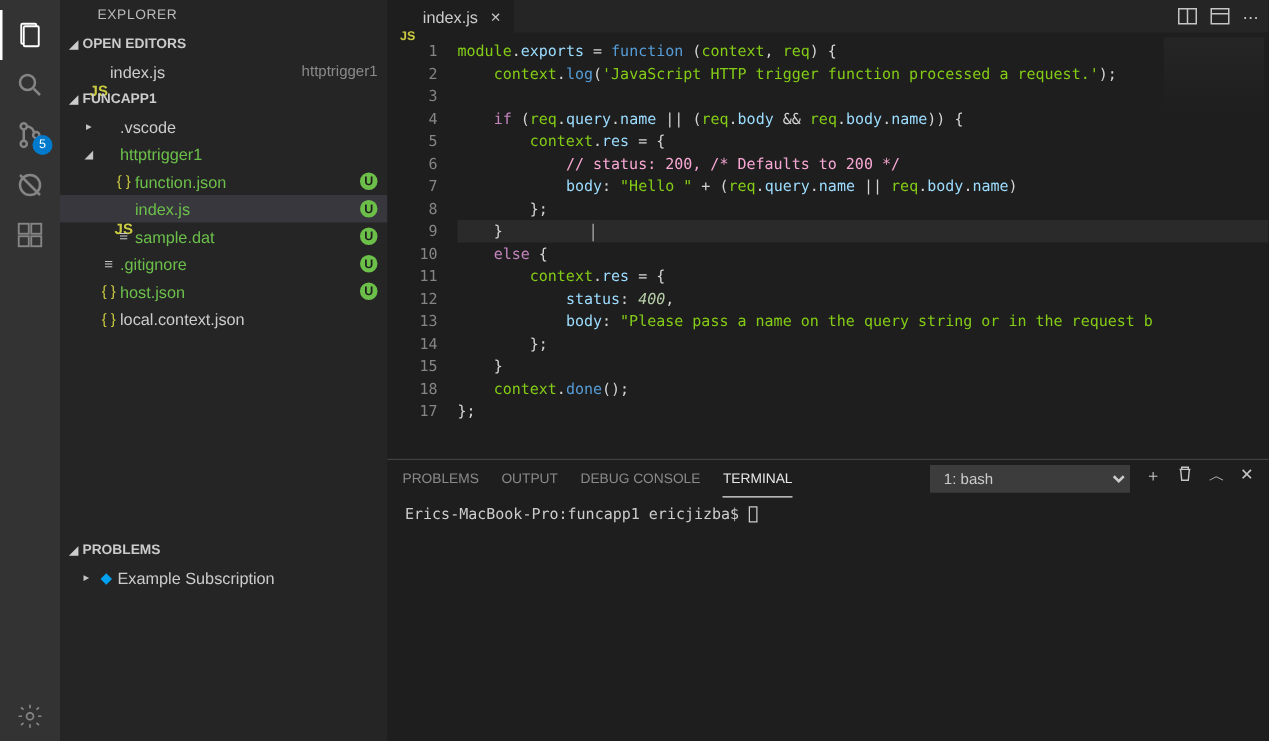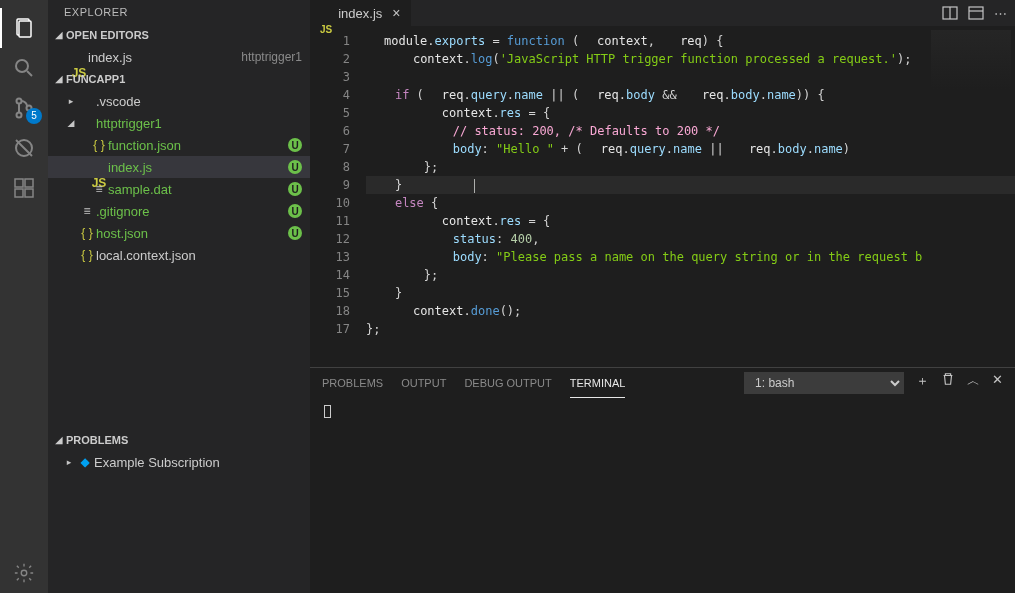--- a/index.html
+++ b/index.html
@@ -60,21 +60,21 @@
 }
 .sidebar {
   width: 262px;
   background: #252526;
   display: flex;
   flex-direction: column;
 }
 .sidebar-title {
   height: 24px;
   line-height: 24px;
-  padding-left: 16px;
+  padding-left: 30px;
   font-size: 11px;
   color: #bbbbbb;
   letter-spacing: 0.5px;
 }
 .section-header {
   height: 22px;
   display: flex;
   align-items: center;
   padding-left: 4px;
   font-size: 11px;
@@ -201,25 +201,25 @@
   top: 4px;
   right: 4px;
   width: 80px;
   height: 60px;
   background: linear-gradient(#2a2a2a, #1e1e1e);
   opacity: 0.6;
 }
 
 .kw { color: #c586c0; }
 .fn { color: #569cd6; }
-.var { color: #e5e5e5; margin-left: 18px; }
+.var { color: #84cc16; }
 .prop { color: #9cdcfe; }
 .str { color: #84cc16; }
 .cmt { color: #f9a8d4; }
-.num { color: #b5cea8; }
+.num { color: #b5cea8; font-style: italic; }
 .op { color: #d4d4d4; }
 .pun { color: #d4d4d4; }
 .guide { color: #404040; }
 
 .panel {
   height: 226px;
   background: #1e1e1e;
   border-top: 1px solid #414141;
   display: flex;
   flex-direction: column;
@@ -446,33 +446,33 @@
         <div>17</div>
       </div>
     <div class="code" id="code"><div class="line"><span class="var">module</span><span class="pun">.</span><span class="prop">exports</span><span class="op"> = </span><span class="fn">function</span><span class="pun"> (</span><span class="var">context</span><span class="pun">, </span><span class="var">req</span><span class="pun">) {</span></div><div class="line"><span class="guide">    </span><span class="var">context</span><span class="pun">.</span><span class="fn">log</span><span class="pun">(</span><span class="str">'JavaScript HTTP trigger function processed a request.'</span><span class="pun">);</span></div><div class="line"></div><div class="line"><span class="guide">    </span><span class="kw">if</span><span class="pun"> (</span><span class="var">req</span><span class="pun">.</span><span class="prop">query</span><span class="pun">.</span><span class="prop">name</span><span class="op"> || </span><span class="pun">(</span><span class="var">req</span><span class="pun">.</span><span class="prop">body</span><span class="op"> &amp;&amp; </span><span class="var">req</span><span class="pun">.</span><span class="prop">body</span><span class="pun">.</span><span class="prop">name</span><span class="pun">)) {</span></div><div class="line"><span class="guide">        </span><span class="var">context</span><span class="pun">.</span><span class="prop">res</span><span class="op"> = </span><span class="pun">{</span></div><div class="line"><span class="guide">            </span><span class="cmt">// status: 200, /* Defaults to 200 */</span></div><div class="line"><span class="guide">            </span><span class="prop">body</span><span class="pun">: </span><span class="str">"Hello "</span><span class="op"> + </span><span class="pun">(</span><span class="var">req</span><span class="pun">.</span><span class="prop">query</span><span class="pun">.</span><span class="prop">name</span><span class="op"> || </span><span class="var">req</span><span class="pun">.</span><span class="prop">body</span><span class="pun">.</span><span class="prop">name</span><span class="pun">)</span></div><div class="line"><span class="guide">        </span><span class="pun">};</span></div><div class="line cursor-line"><span class="guide">    </span><span class="pun">}</span><span>          </span><span class="cursor"></span></div><div class="line"><span class="guide">    </span><span class="kw">else</span><span class="pun"> {</span></div><div class="line"><span class="guide">        </span><span class="var">context</span><span class="pun">.</span><span class="prop">res</span><span class="op"> = </span><span class="pun">{</span></div><div class="line"><span class="guide">            </span><span class="prop">status</span><span class="pun">: </span><span class="num">400</span><span class="pun">,</span></div><div class="line"><span class="guide">            </span><span class="prop">body</span><span class="pun">: </span><span class="str">"Please pass a name on the query string or in the request b</span></div><div class="line"><span class="guide">        </span><span class="pun">};</span></div><div class="line"><span class="guide">    </span><span class="pun">}</span></div><div class="line"><span class="guide">    </span><span class="var">context</span><span class="pun">.</span><span class="fn">done</span><span class="pun">();</span></div><div class="line"><span class="pun">};</span></div></div>
     <div class="minimap"></div>
   </div>
 
   <div class="panel">
     <div class="panel-tabs">
       <div class="panel-tab">PROBLEMS</div>
       <div class="panel-tab">OUTPUT</div>
-      <div class="panel-tab">DEBUG OUTPUT</div>
+      <div class="panel-tab">DEBUG CONSOLE</div>
       <div class="panel-tab active">TERMINAL</div>
       <div class="right">
         <select class="term-select">
           <option>1: bash</option>
         </select>
         <span>＋</span>
         <span>
             <svg width="14" height="14" viewBox="0 0 16 16" fill="none" stroke="currentColor" stroke-width="1.3">
               <path d="M3 4h10M5 4V2h6v2M4 4l1 10h6l1-10"></path>
             </svg>
           </span>
         <span>︿</span>
         <span>✕</span>
       </div>
     </div>
     <div class="term-body">
-      <span class="term-cursor"></span>
+      <span>Erics-MacBook-Pro:funcapp1 ericjizba$ </span><span class="term-cursor"></span>
     </div>
   </div>
 </div>
 
 </body></html>

